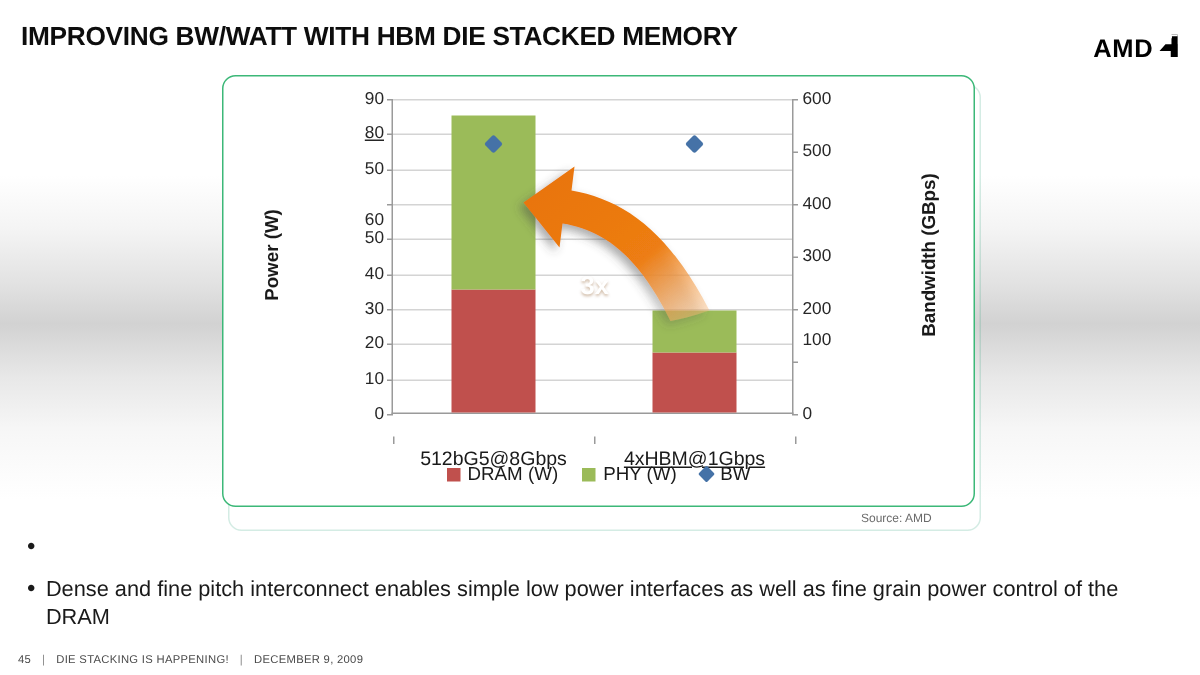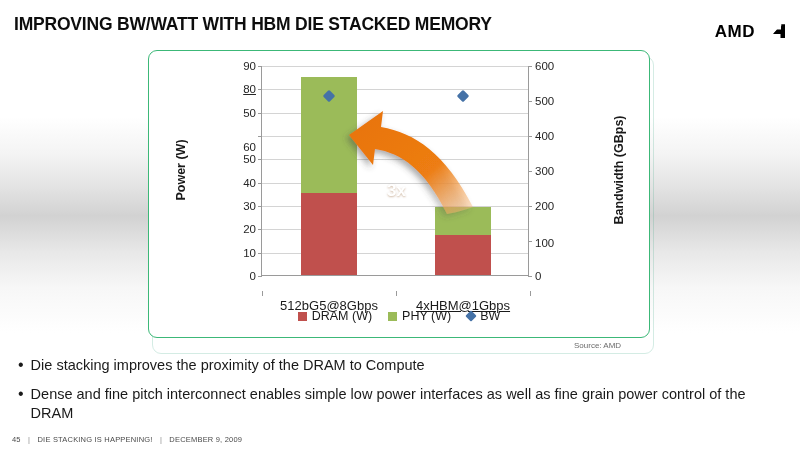--- a/index.html
+++ b/index.html
@@ -25,22 +25,22 @@
     font-size: 17.5px;
     font-weight: bold;
     letter-spacing: -0.2px;
     color: #0d0d0d;
     white-space: nowrap;
   }
   #amd-logo {
     position: absolute;
     right: 14px; top: 22px;
     display: flex;
-    align-items: flex-start;
-    gap: 14px;
+    align-items: center;
+    gap: 0;
   }
   #amd-logo .amd-word {
     font-size: 17px;
     font-weight: bold;
     letter-spacing: 0.5px;
     color: #000;
   }
   #amd-logo .amd-arrow { display: block; }
 
   
@@ -281,21 +281,21 @@
           <div class="tick-left" style="top: 46.6667px;">50</div>
           <div class="tick-mark left" style="top: 46.6667px;"></div>
           <div class="tick-left" style="top: 23.3333px; text-decoration: underline;">80</div>
           <div class="tick-mark left" style="top: 23.3333px;"></div>
           <div class="tick-left" style="top: 0px;">90</div>
           <div class="tick-mark left" style="top: 0px;"></div>
         </div>
       <div id="ticks-right-host">
           <div class="tick-right" style="top: 210px;">0</div>
           <div class="tick-mark right" style="top: 210px;"></div>
-          <div class="tick-right" style="top: 177px;">100</div>
+          <div class="tick-right" style="top: 161px;">100</div>
           <div class="tick-mark right" style="top: 175px;"></div>
           <div class="tick-right" style="top: 140px;">200</div>
           <div class="tick-mark right" style="top: 140px;"></div>
           <div class="tick-right" style="top: 105px;">300</div>
           <div class="tick-mark right" style="top: 105px;"></div>
           <div class="tick-right" style="top: 70px;">400</div>
           <div class="tick-mark right" style="top: 70px;"></div>
           <div class="tick-right" style="top: 35px;">500</div>
           <div class="tick-mark right" style="top: 35px;"></div>
           <div class="tick-right" style="top: 0px;">600</div>
@@ -362,21 +362,20 @@
         </div>
       </div>
   </div>
 </div>
 
 <div id="source-note">Source: AMD</div>
 
 <div id="bullets">
     <div class="bullet">
       <span class="bullet-dot">•</span>
-      <span class="bullet-text">Die  stacking improves the proximity of the DRAM to Compute</span>
     </div>
     <div class="bullet">
       <span class="bullet-dot">•</span>
       <span class="bullet-text">Dense and fine pitch interconnect enables simple low power interfaces as well as fine grain power control of the DRAM</span>
     </div>
   </div>
 
 <div id="footer">
   <span>45</span>
   <span class="sep">|</span>

